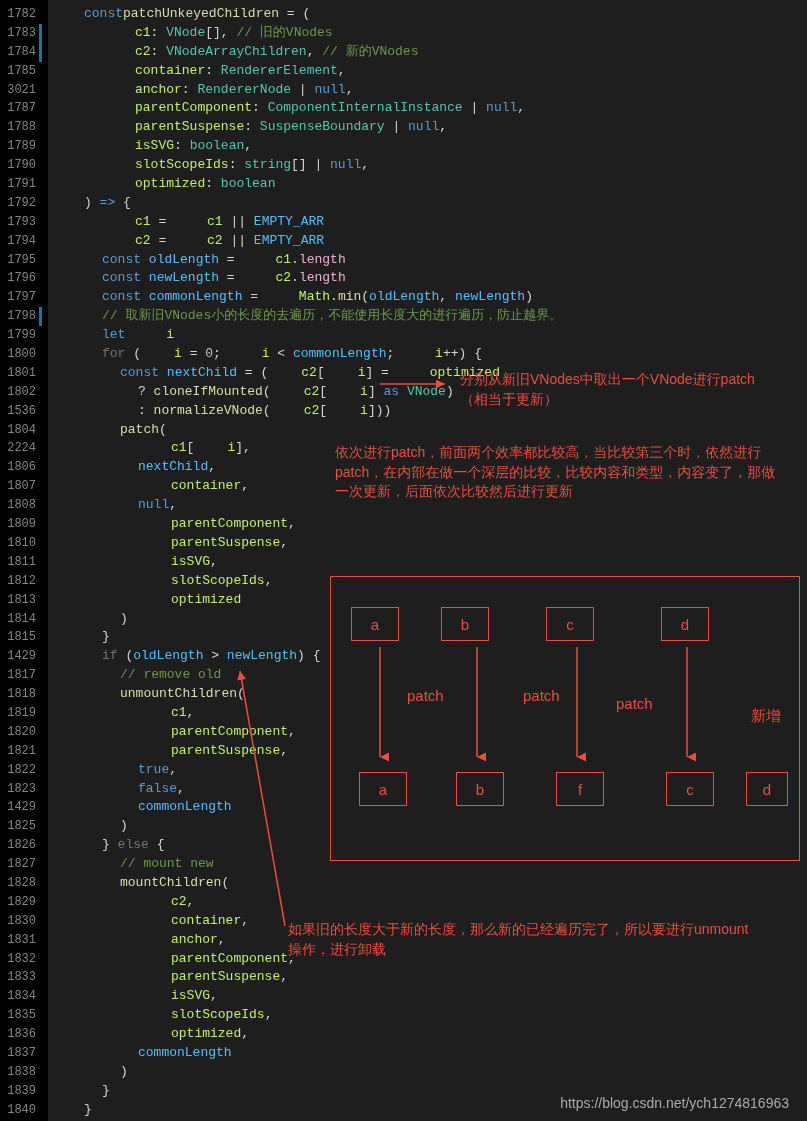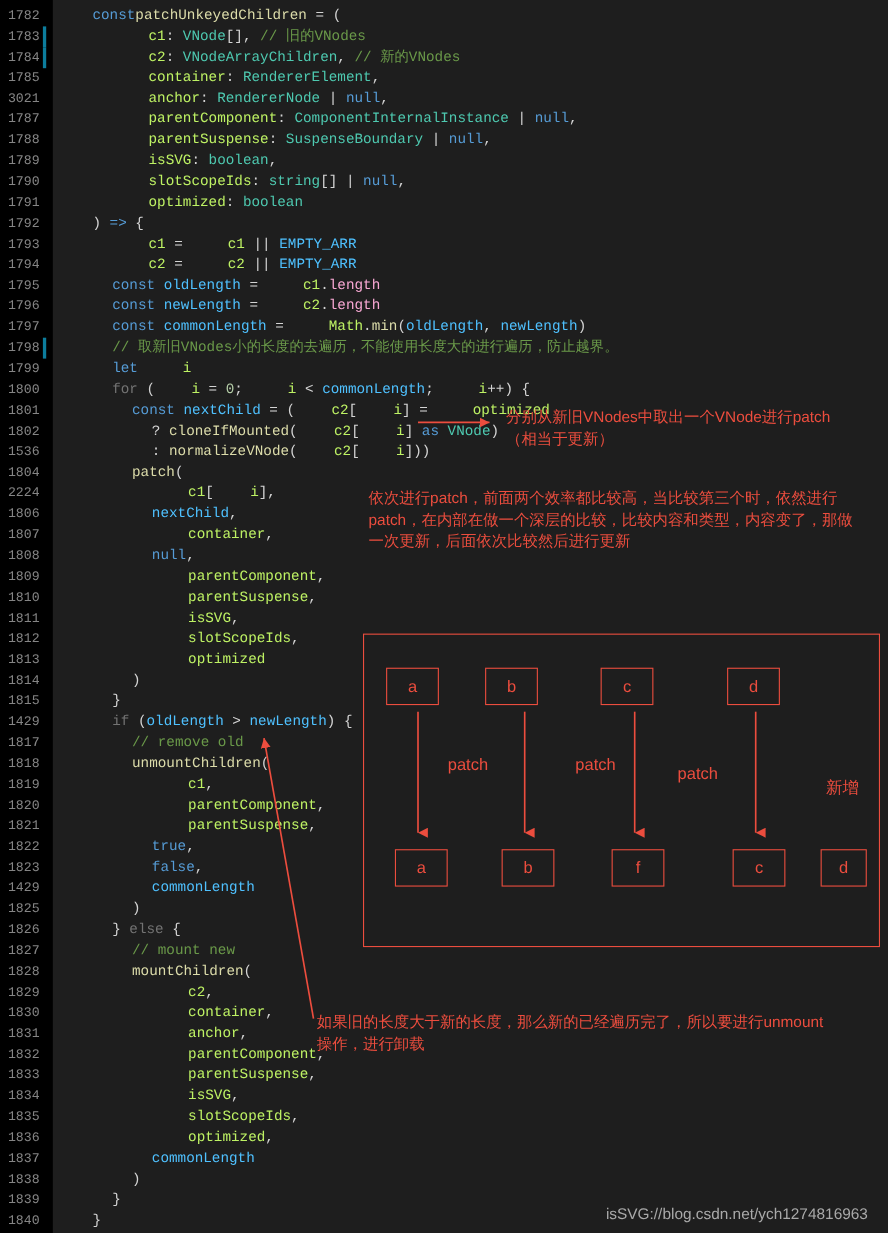--- a/index.html
+++ b/index.html
@@ -226,13 +226,13 @@
 <div class="annotation" style="left:288px; top:920px; width:470px;">如果旧的长度大于新的长度，那么新的已经遍历完了，所以要进行unmount操作，进行卸载</div>
 <svg class="arrow-svg" style="left:235px; top:666px;" width="60" height="270">
   <defs>
       <marker id="ah3" markerWidth="8" markerHeight="8" refX="6" refY="3" orient="auto">
         <path d="M0,0 L6,3 L0,6 Z" fill="#ec4d3e"></path>
       </marker>
     </defs>
   <line x1="50" y1="260" x2="5" y2="5" stroke="#ec4d3e" stroke-width="1.5" marker-end="url(#ah3)"></line>
 </svg>
 
-<div class="watermark">isSVG://blog.csdn.net/ych1274816963</div>
+<div class="watermark">https://blog.csdn.net/ych1274816963</div>
 
 </body></html>

